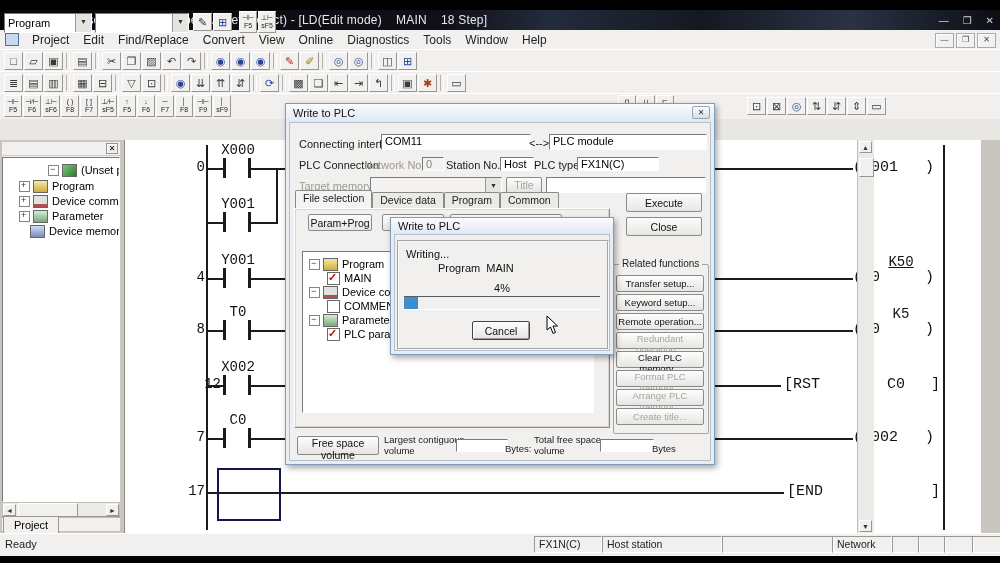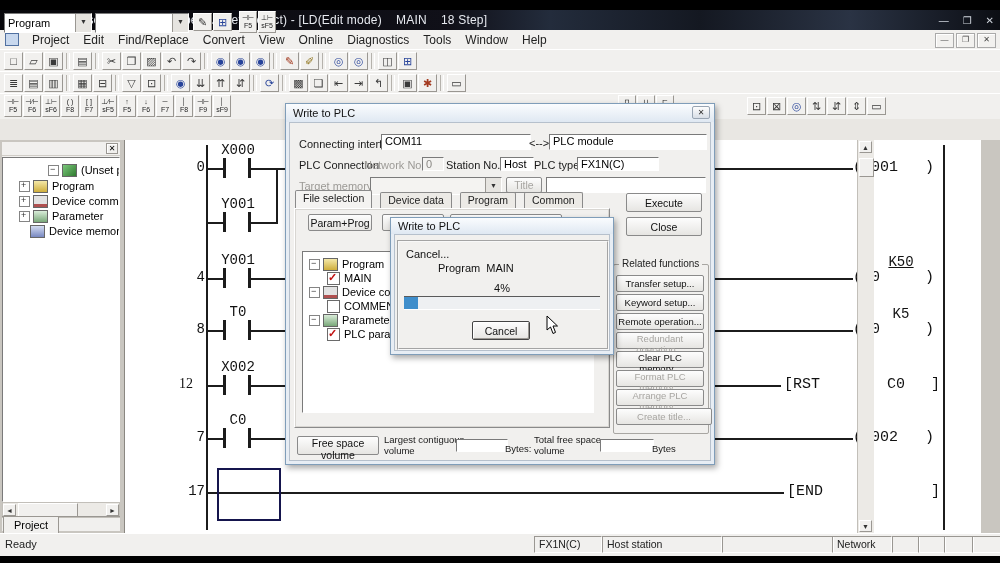--- a/index.html
+++ b/index.html
@@ -84,21 +84,21 @@
   .dlgtitle{position:absolute;left:0;top:0;right:0;height:18px;font-size:11px;color:#111;display:flex;align-items:center;padding-left:7px;
     background:linear-gradient(#fafcfe,#dfe8f2);}
   .dlgclose{position:absolute;right:4px;top:2px;width:18px;height:13px;background:linear-gradient(#fdfdfd,#d8dee6);border:1px solid #98a4b2;border-radius:2px;font-size:8px;line-height:12px;text-align:center;color:#333;padding:0;}
   .dlgbody{position:absolute;left:3px;top:18px;right:3px;bottom:3px;background:#f1f0ee;border:1px solid #b6c0cc;}
   .lbl{position:absolute;font-size:11px;color:#1a1a1a;white-space:nowrap;}
   .lbl.gray{color:#9c9a96;}
   .fld{position:absolute;background:#fff;border:1px solid;border-color:#7a7a7a #fff #fff #7a7a7a;font-size:11px;padding:0 3px;overflow:hidden;white-space:nowrap;}
   .fld.gray{background:#f3f2f0;color:#8a8884;}
   .dbtn{position:absolute;background:linear-gradient(#fdfdfd,#e6e5e2);border:1px solid #8a8a8a;border-radius:2px;font-size:10.5px;color:#111;text-align:center;padding:0;font-family:"Liberation Sans",sans-serif;}
   .dbtn.disabled{color:#a7a5a1;}
-  .tabs{position:absolute;display:flex;gap:8px;}
+  .tabs{position:absolute;display:flex;gap:0;}
   .tab{height:15px;background:#eceae6;border:1px solid #8a8a8a;border-bottom:none;border-radius:2px 2px 0 0;font-size:10.5px;padding:1px 7px 0;color:#222;}
   .tab.active{background:#f4f3f1;height:17px;margin-top:-2px;}
   .panel{position:absolute;border:1px solid;border-color:#fff #8a8a8a #8a8a8a #fff;box-shadow:0 0 0 1px #d8d6d2 inset;}
   .group{position:absolute;border:1px solid #a8a6a2;border-radius:2px;}
   .grouplabel{position:absolute;top:-7px;left:5px;background:#f1f0ee;padding:0 3px;font-size:10px;color:#222;white-space:nowrap;}
   .wtree{position:absolute;background:#fff;border:1px solid;border-color:#7a7a7a #fff #fff #7a7a7a;font-size:11px;overflow:hidden;}
   .cb{display:inline-block;width:11px;height:11px;background:#fff;border:1px solid #6a6a6a;position:relative;margin-right:4px;flex:none;}
   .cb.checked::before{content:"✓";position:absolute;left:0px;top:-2px;font-size:11px;font-weight:bold;color:#c11212;}
   
   .ppanel{position:absolute;border:2px groove #f8f8f8;}
@@ -382,21 +382,21 @@
       <div class="hline" style="left:81px;top:190px;width:647px;"></div>
       <div class="contact" style="left:98px;top:180px;">
             <i></i>
             <i></i>
           </div>
       <div class="clabel" style="left:78px;top:164px;">T0</div>
       <div class="klabel" style="left:746px;top:166px;">K5</div>
       <div class="coil" style="left:728px;top:181px;">(C0</div>
       <div class="coil" style="left:800px;top:181px;">)</div>
 
-      <div class="num" style="left:24px;top:236px;font-family:Liberation Serif, serif;">12</div>
+      <div class="num" style="left:52px;top:236px;">12</div>
       <div class="hline" style="left:81px;top:245px;width:575px;"></div>
       <div class="contact" style="left:98px;top:235px;">
             <i></i>
             <i></i>
           </div>
       <div class="clabel" style="left:78px;top:219px;">X002</div>
       <div class="coil" style="left:659px;top:236px;">[RST</div>
       <div class="coil" style="left:762px;top:236px;">C0</div>
       <div class="coil" style="left:806px;top:236px;">]</div>
 
@@ -513,41 +513,41 @@
       <span class="grouplabel">Related functions</span>
     </div>
     <div style="position:absolute;left:330px;top:171px;width:88px;display:flex;flex-direction:column;gap:2.5px;">
           <button class="dbtn" style="position:static;height:16.5px;font-size:9.5px;width:88px;">Transfer setup...</button>
           <button class="dbtn" style="position:static;height:16.5px;font-size:9.5px;width:88px;">Keyword setup...</button>
           <button class="dbtn" style="position:static;height:16.5px;font-size:9.5px;width:88px;">Remote operation...</button>
           <button class="dbtn disabled" style="position:static;height:16.5px;font-size:9.5px;width:88px;">Redundant operation...</button>
           <button class="dbtn" style="position:static;height:16.5px;font-size:9.5px;width:88px;">Clear PLC memory...</button>
           <button class="dbtn disabled" style="position:static;height:16.5px;font-size:9.5px;width:88px;">Format PLC memory...</button>
           <button class="dbtn disabled" style="position:static;height:16.5px;font-size:9.5px;width:88px;">Arrange PLC memory...</button>
-          <button class="dbtn disabled" style="position:static;height:16.5px;font-size:9.5px;width:96px;">Create title...</button>
+          <button class="dbtn disabled" style="position:static;height:16.5px;font-size:9.5px;width:88px;">Create title...</button>
         </div>
 
     <button class="dbtn" style="left:11px;top:332px;width:82px;height:19px;">Free space volume</button>
     <span class="lbl" style="left:98px;top:330px;font-size:9.5px;">Largest contiguous</span>
     <span class="lbl" style="left:98px;top:341px;font-size:9.5px;">volume</span>
     <span class="fld" style="left:170px;top:335px;width:44px;height:11px;"></span>
     <span class="lbl" style="left:219px;top:339px;font-size:9.5px;">Bytes:</span>
     <span class="lbl" style="left:248px;top:330px;font-size:9.5px;">Total free space</span>
     <span class="lbl" style="left:248px;top:341px;font-size:9.5px;">volume</span>
     <span class="fld" style="left:314px;top:335px;width:46px;height:11px;"></span>
     <span class="lbl" style="left:366px;top:339px;font-size:9.5px;">Bytes</span>
   </div>
 
   <div class="dlg" style="left:390px;top:207px;width:222px;height:136px;z-index:60;">
     <div class="dlgtitle" style="height:16px;">
       <span>Write to PLC</span>
     </div>
     <div class="dlgbody" style="top:16px;"></div>
     <div class="ppanel" style="left:6px;top:22px;width:208px;height:106px;"></div>
-    <span class="ptext" style="left:15px;top:30px;">Cancel...</span>
+    <span class="ptext" style="left:15px;top:30px;">Writing...</span>
     <span class="ptext" style="left:47px;top:44px;">Program  MAIN</span>
     <span class="ptext" style="left:0;top:64px;width:222px;text-align:center;">4%</span>
     <div class="ptrack" style="left:13px;top:78px;width:196px;">
       <div class="pfill" id="pfill" style="width: 14px; background: rgb(63, 142, 203);"></div>
     </div>
     <button class="dbtn" style="left:81px;top:103px;width:58px;height:19px;border:1px solid #444;box-shadow:inset 1px 1px 0 #fff, inset -1px -1px 0 #9a9792;">Cancel</button>
   </div>
 
   <svg class="cursor" style="left:546px;top:305px;" width="14" height="20" viewBox="0 0 14 20">
     <polygon points="1,1 1,15 4.5,12 7,18.5 9.5,17.4 7,11 11.5,11" fill="#fff" stroke="#000" stroke-width="1"></polygon>

